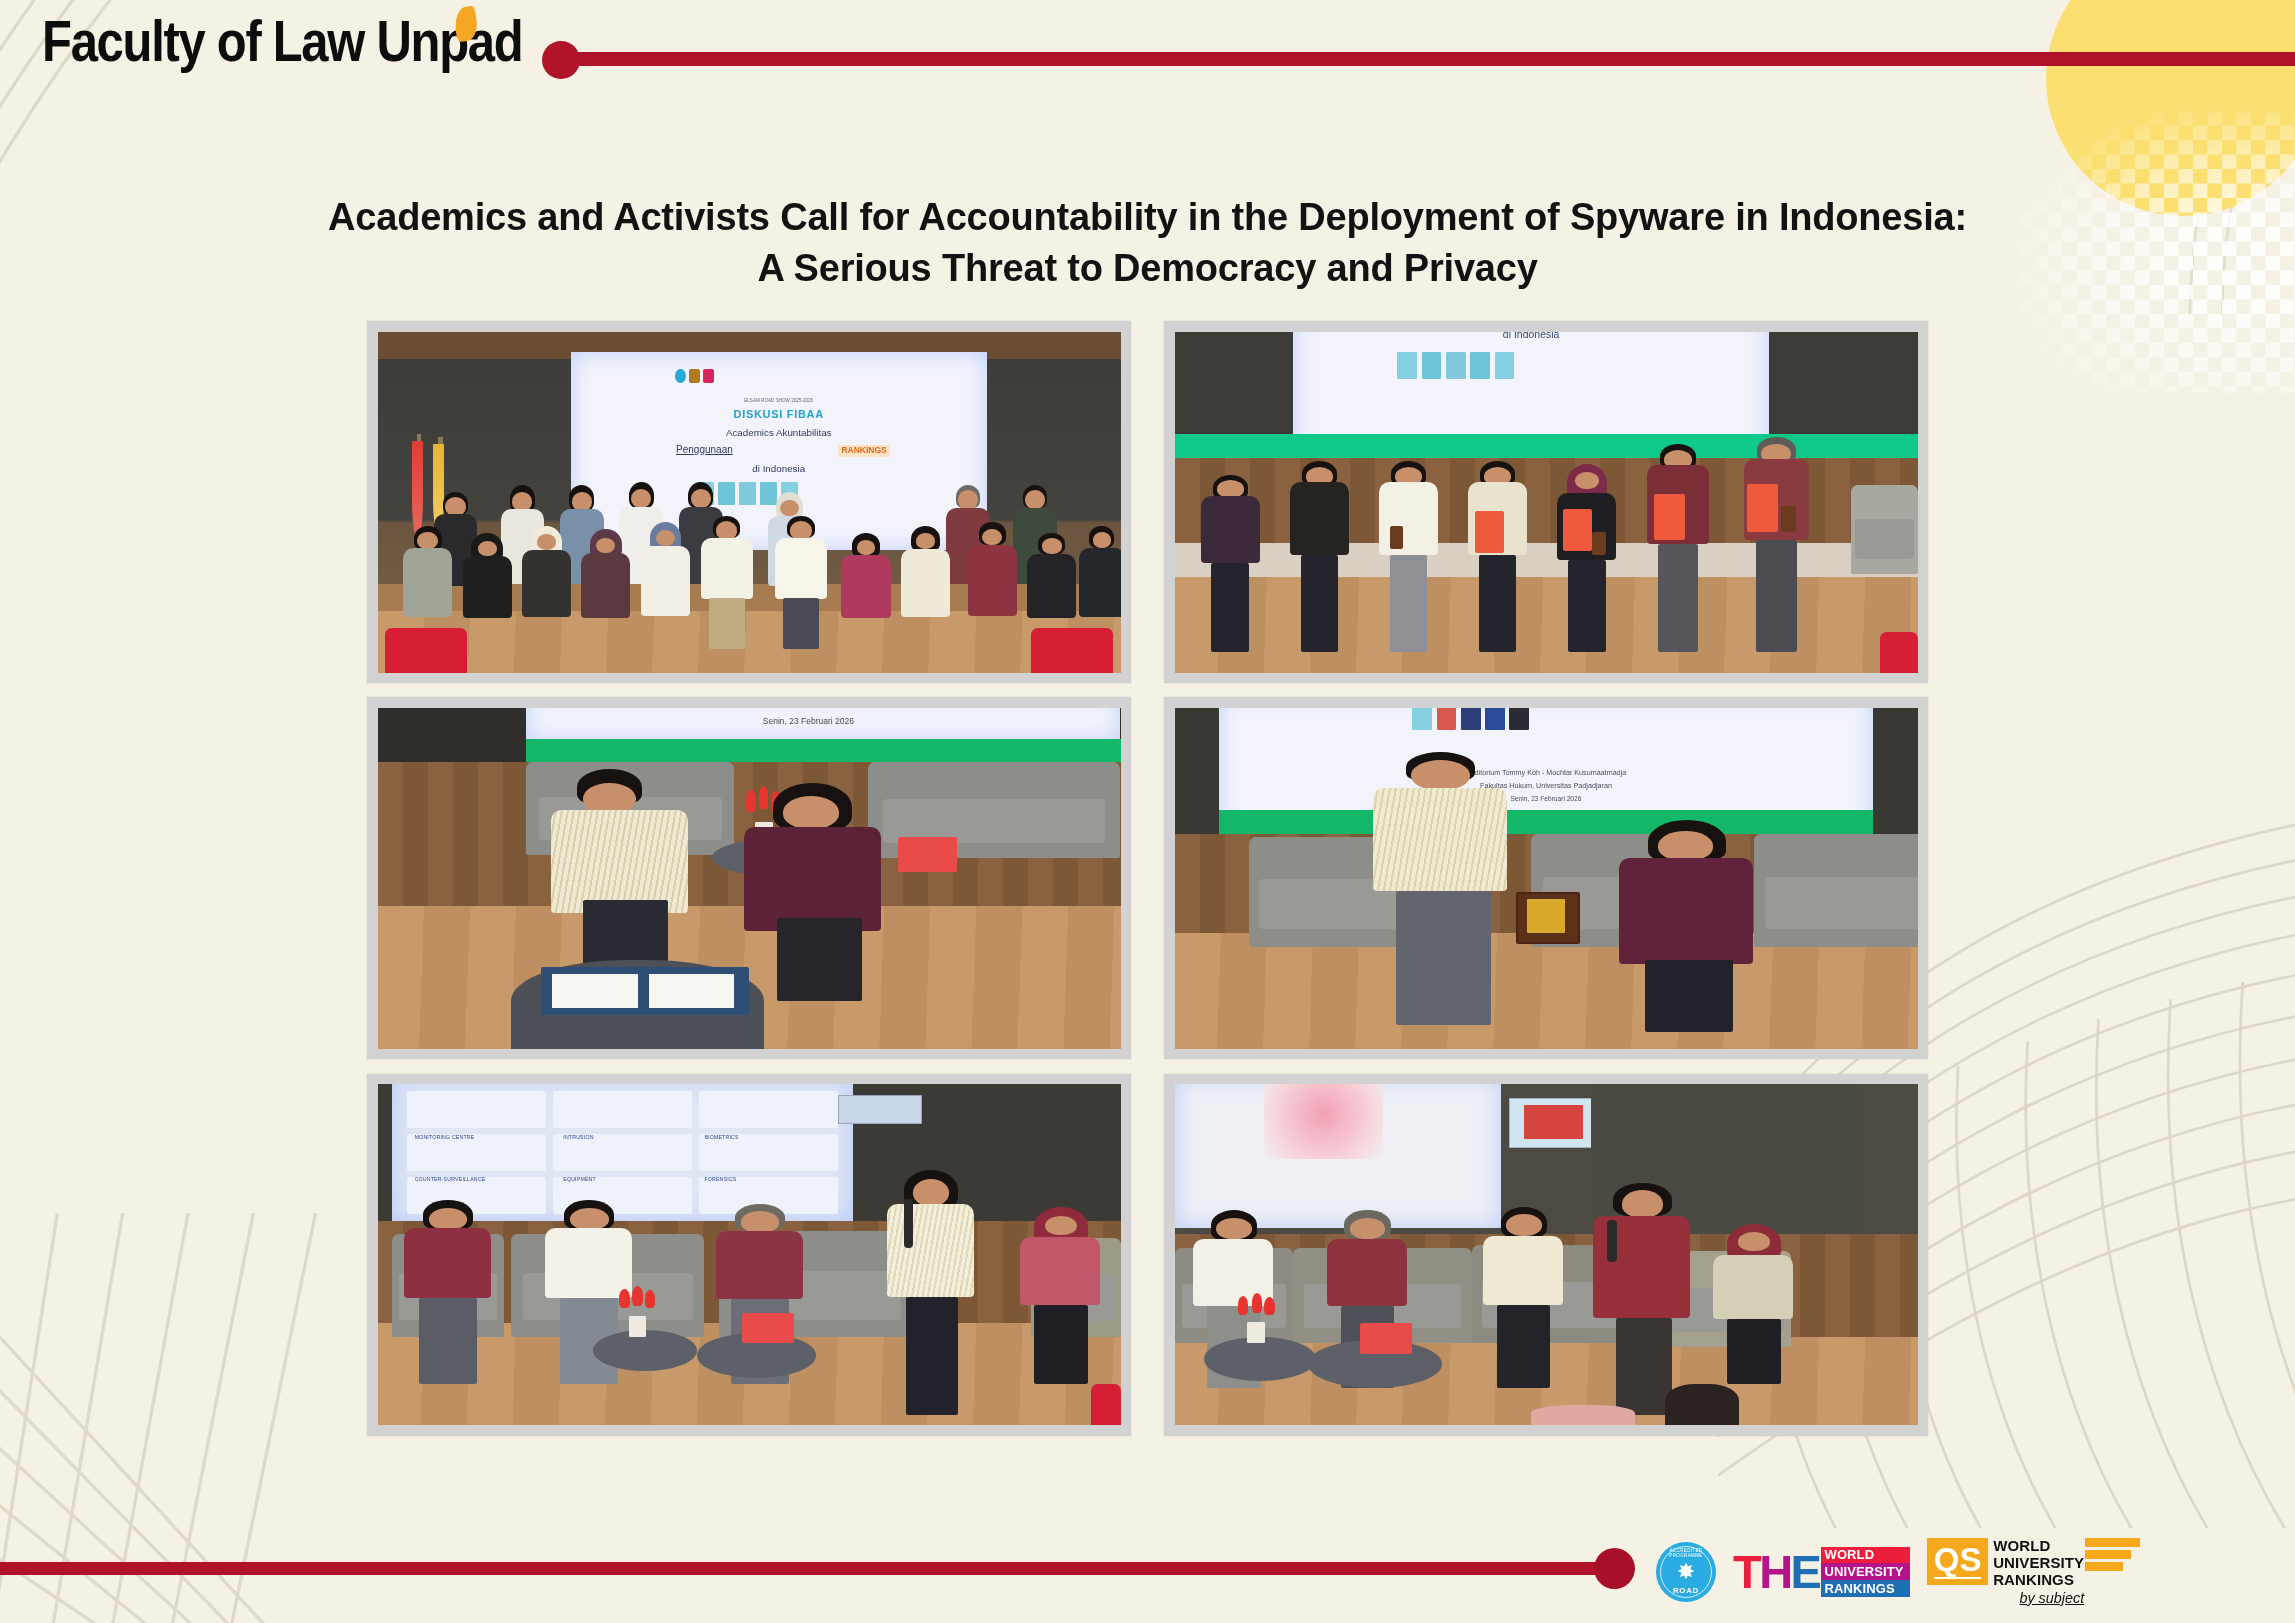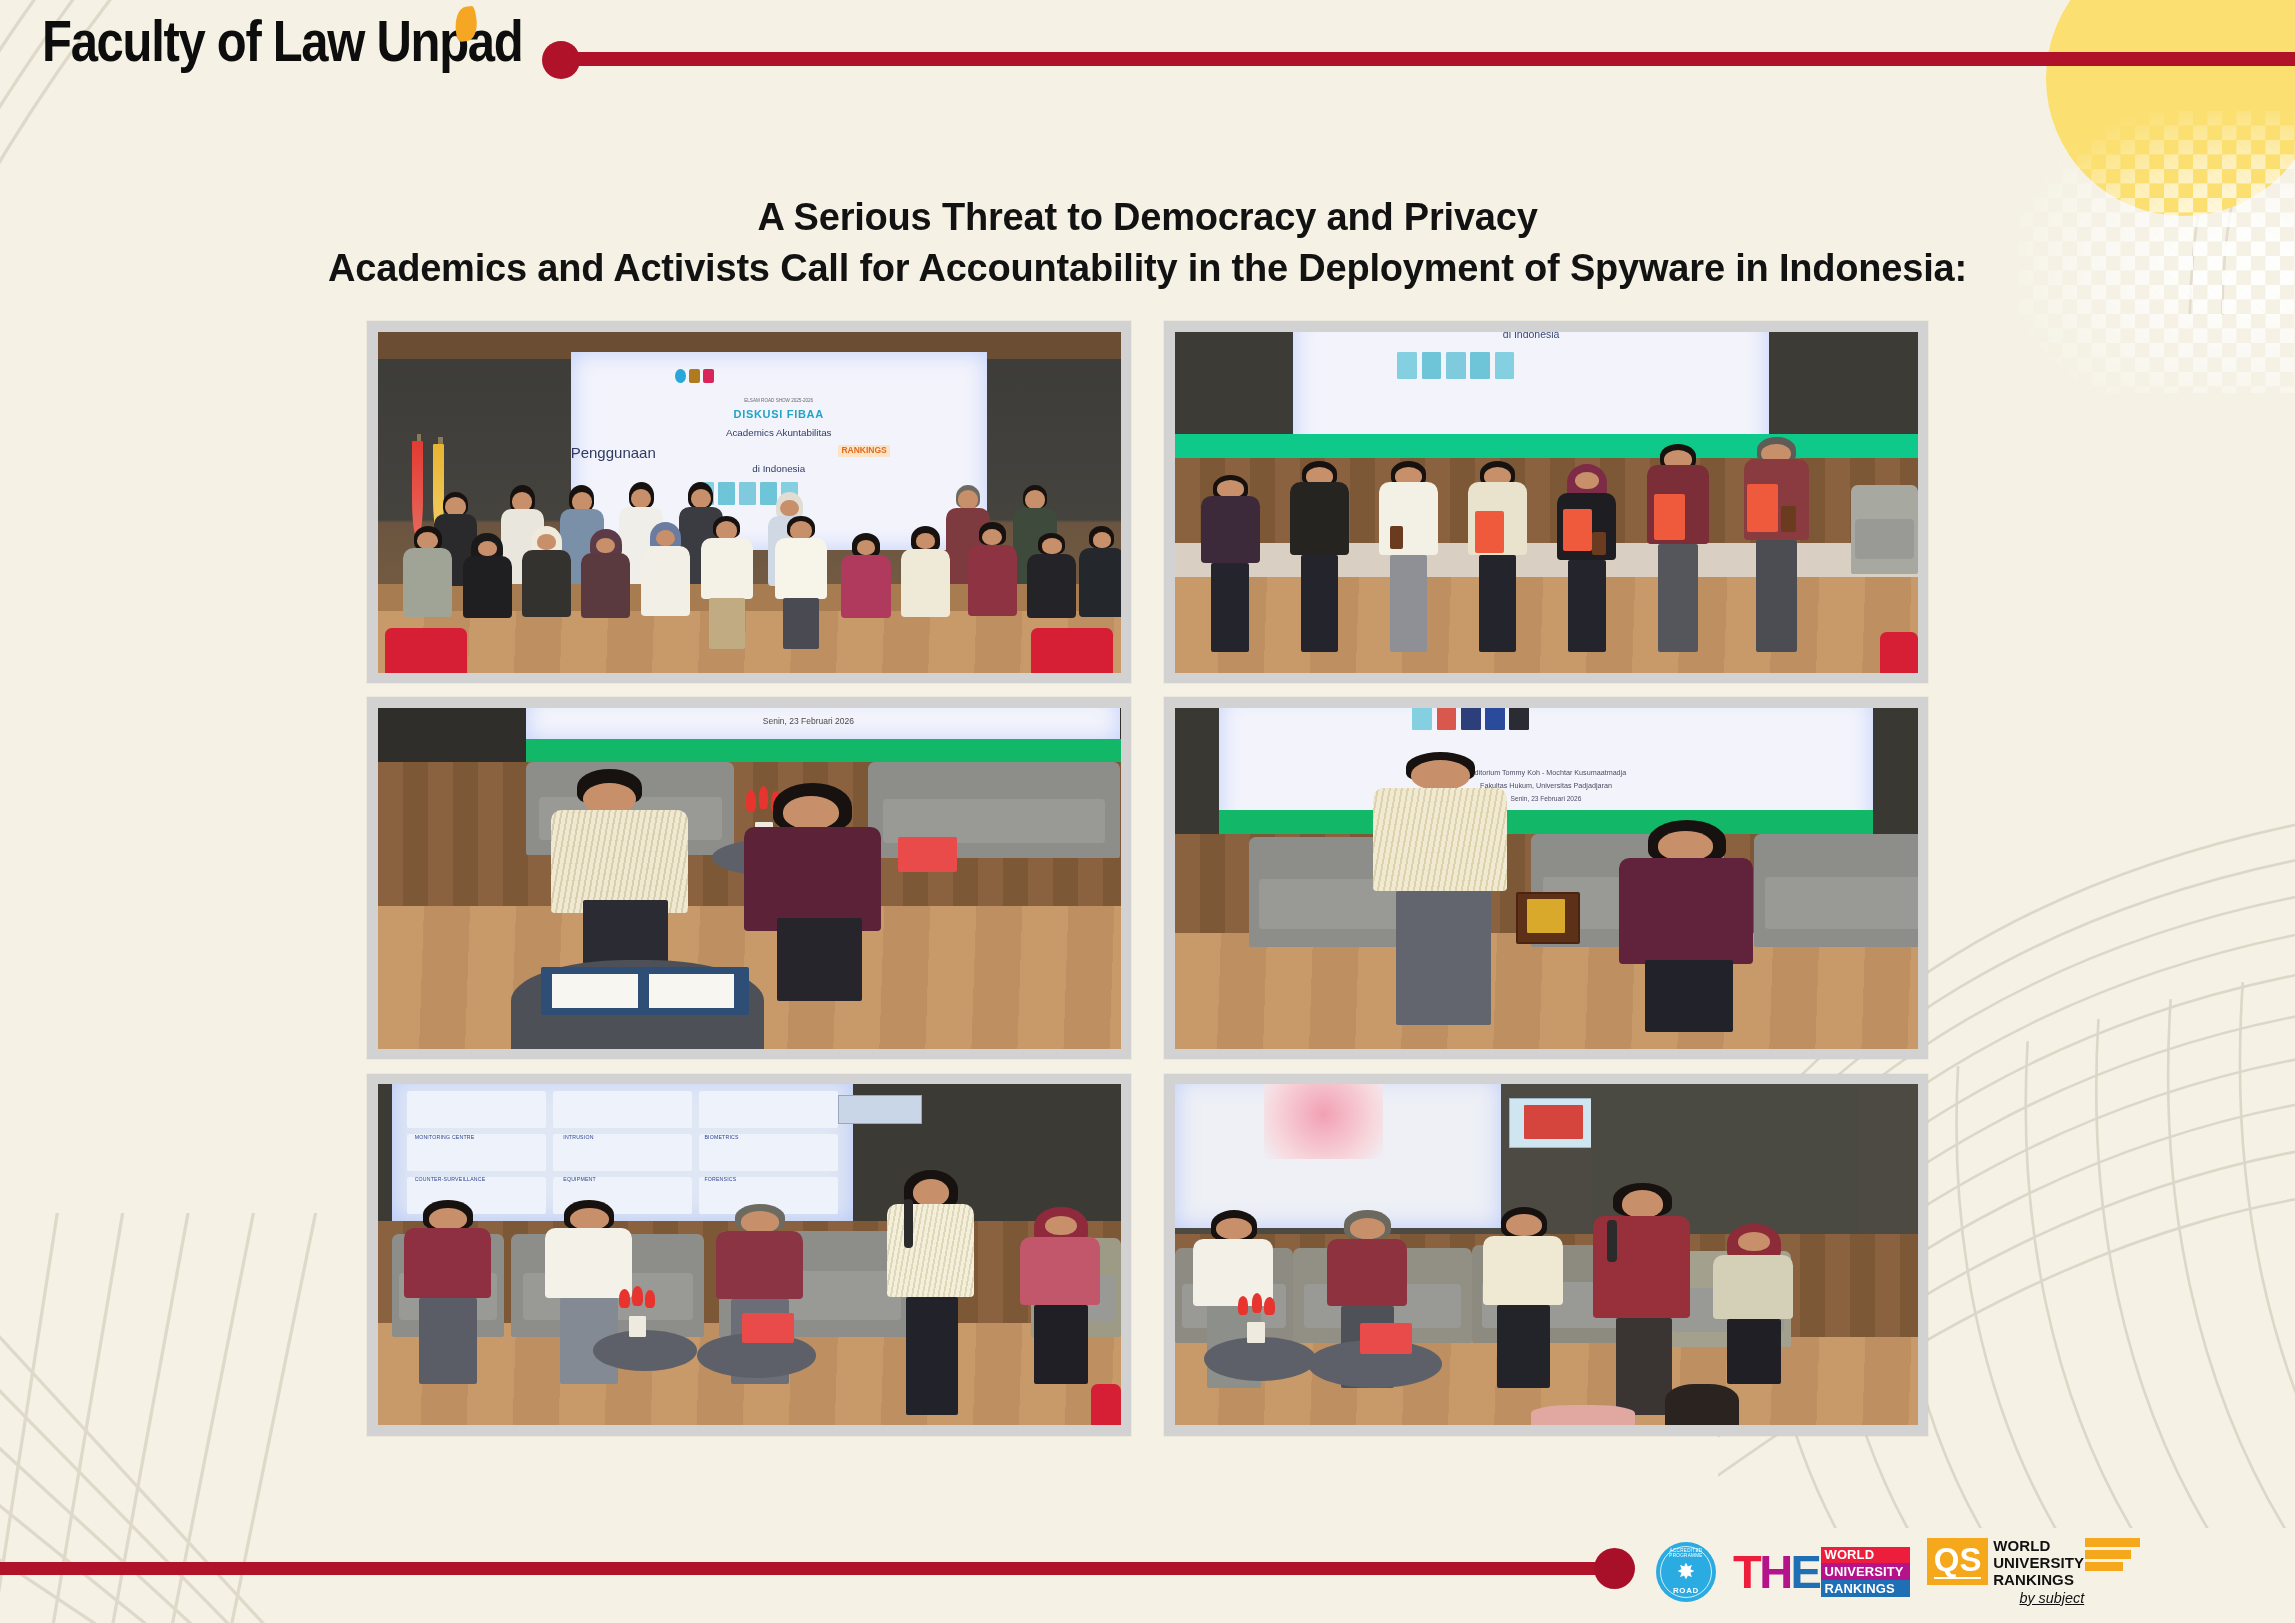--- a/index.html
+++ b/index.html
@@ -223,42 +223,42 @@
 </div>
 
 <div class="header">
   <div class="brand">Faculty of Law Unpad</div>
   <div class="flame"></div>
   <div class="brand-dot"></div>
   <div class="header-rule"></div>
 </div>
 
 <h1 class="title">
+  <span class="title-line">Academics and Activists Call for Accountability in the Deployment of Spyware in Indonesia:</span>
   <span class="title-line">A Serious Threat to Democracy and Privacy</span>
-  <span class="title-line">Academics and Activists Call for Accountability in the Deployment of Spyware in Indonesia:</span>
 </h1>
 
 <div class="grid">
 
   <div class="frame">
     <div class="photo">
       <div class="scene">
         <div class="wall"></div>
         <div style="position:absolute;left:0;right:0;top:0;height:8%;background:#6b4d33;"></div>
         <div class="screen" style="left:26%;top:6%;width:56%;height:58%;"></div>
 
         <div style="position:absolute;left:40%;top:11%;display:flex;gap:3.3px;">
           <div style="width:11px;height:14.4px;background:#29a7d8;border-radius:50%;"></div>
           <div style="width:11px;height:14.4px;background:#b07a1e;border-radius:2px;"></div>
           <div style="width:11px;height:14.4px;background:#d8265a;border-radius:2px;"></div>
         </div>
         <div class="tinytext" style="left:26%;width:56%;top:19.5%;font-size:4.6px;color:#6a6a6a;">ELSAM ROAD SHOW 2025-2026</div>
         <div class="tinytext" style="left:26%;width:56%;top:22.5%;font-size:11px;font-weight:700;color:#21a3c8;letter-spacing:0.7px;">DISKUSI FIBAA</div>
         <div class="tinytext" style="left:26%;width:56%;top:28%;font-size:9.8px;color:#2e3a63;">Academics Akuntabilitas</div>
-        <div class="tinytext" style="left:26%;width:36%;top:33%;font-size:15px;color:#2e3a63;text-align:left;">Penggunaan</div>
+        <div class="tinytext" style="left:26%;width:36%;top:33%;font-size:10px;color:#2e3a63;text-align:center;text-decoration:underline;">Penggunaan</div>
         <div class="tinytext" style="left:62%;top:33.2%;font-size:8.5px;font-weight:700;color:#e06b1a;background:#fde3c6;padding:0.7px 3.3px;border-radius:1.3px;">RANKINGS</div>
         <div class="tinytext" style="left:26%;width:56%;top:38.5%;font-size:9.8px;color:#2e3a63;">di Indonesia</div>
         <div style="position:absolute;left:43%;top:44%;display:flex;gap:3.9px;">
           <div style="width:17px;height:23.6px;background:#84cfe0;border-radius:1.3px;"></div>
           <div style="width:17px;height:23.6px;background:#6ec5d8;border-radius:1.3px;"></div>
           <div style="width:17px;height:23.6px;background:#7fcbdd;border-radius:1.3px;"></div>
           <div style="width:17px;height:23.6px;background:#6ec5d8;border-radius:1.3px;"></div>
           <div style="width:17px;height:23.6px;background:#84cfe0;border-radius:1.3px;"></div>
         </div>
 

